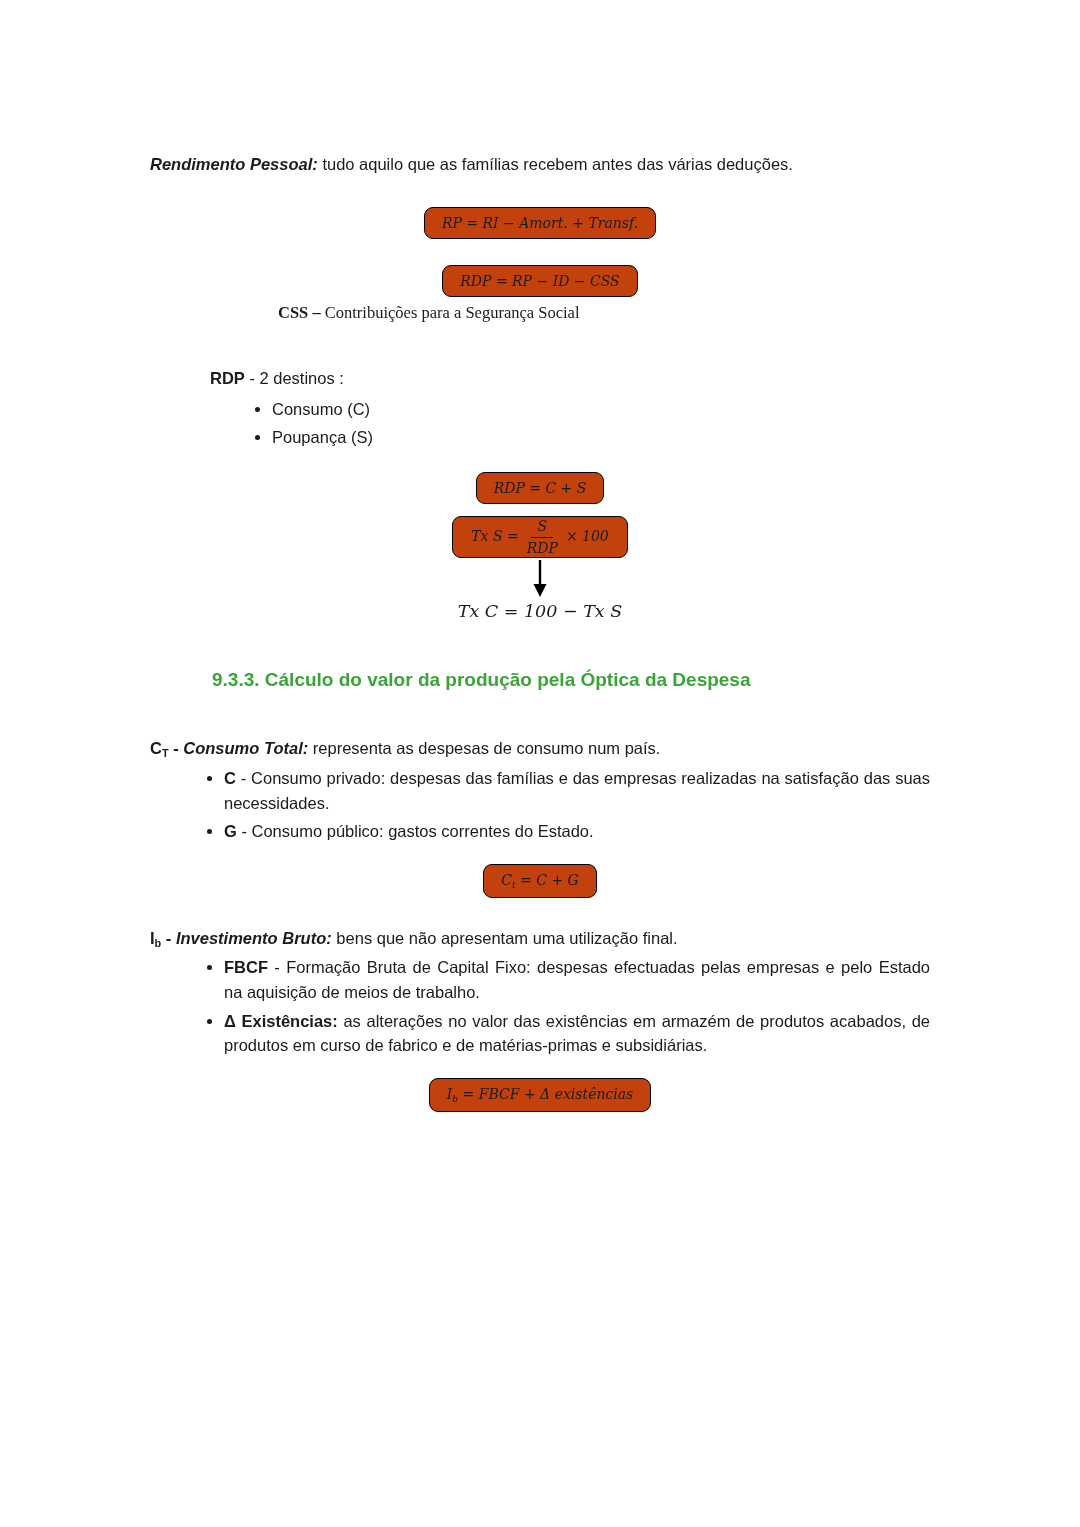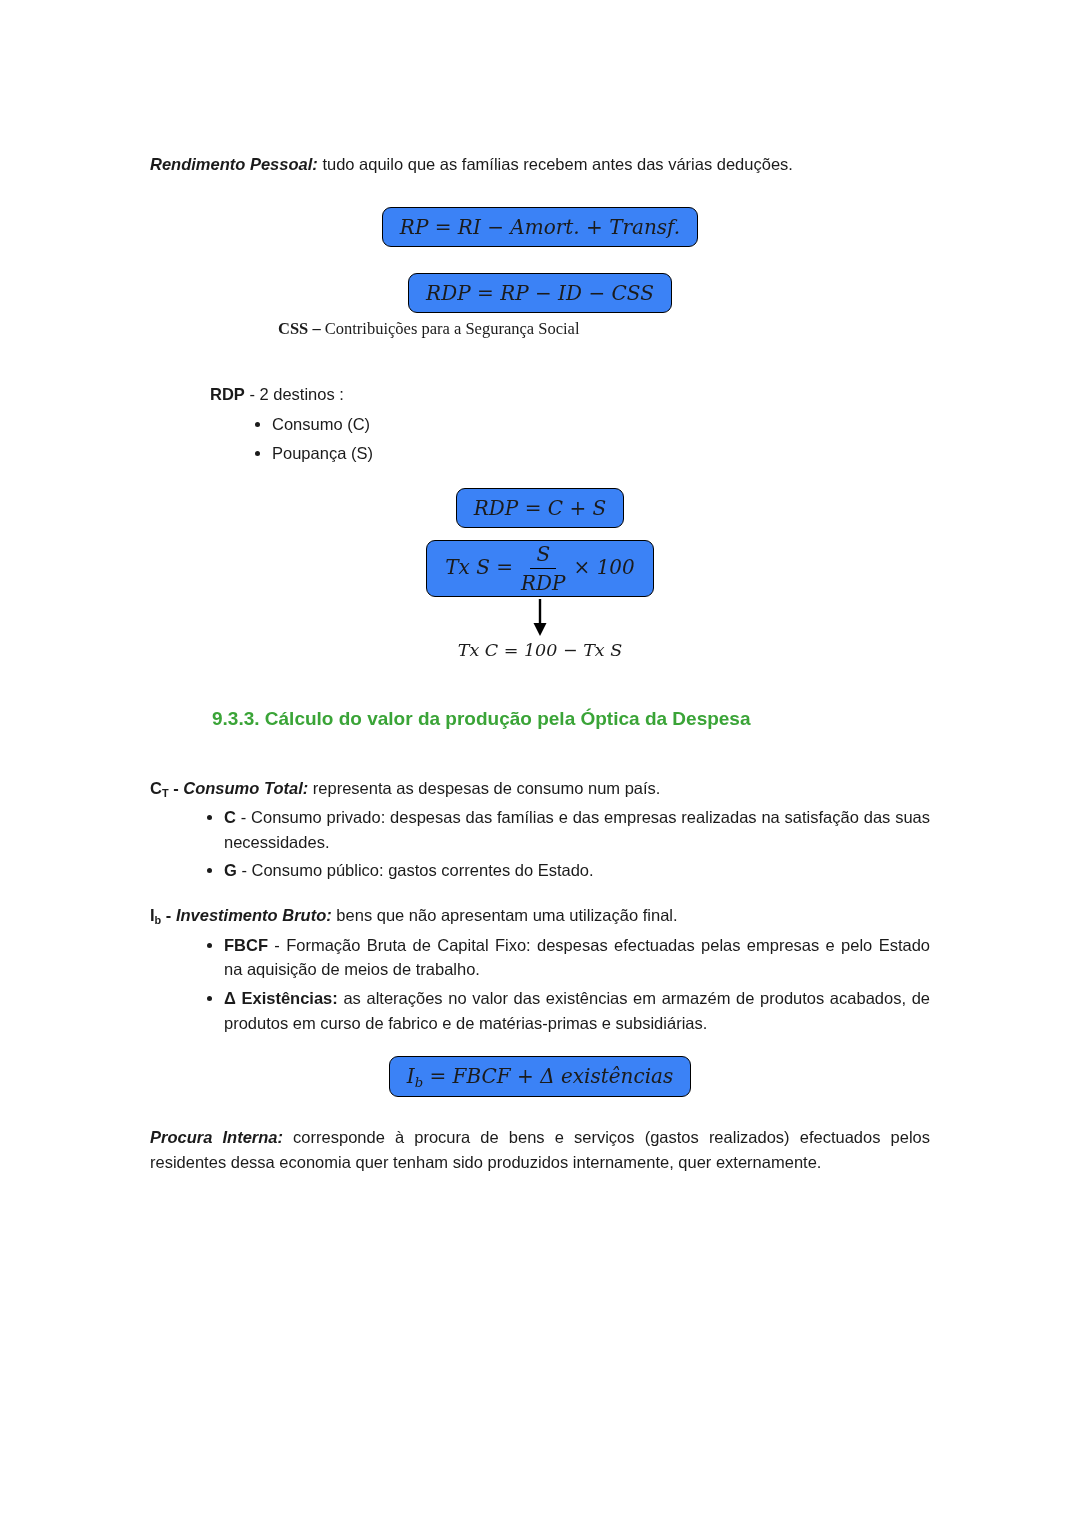--- a/index.html
+++ b/index.html
@@ -28,22 +28,22 @@
 
   
   .formula-row { text-align:center; }
   .formula-box {
     display:inline-block;
     border:1.6px solid #000;
     border-radius:9px;
     padding:6px 17px;
     font-family:"DejaVu Serif", serif;
     font-style:italic;
-    font-size:20px;
-    background:#3b82f6;
+    font-size:14px;
+    background:#c2410c;
     line-height:1.3;
   }
   .math {
     font-family:"DejaVu Serif", serif;
     font-style:italic;
     font-size:17.5px;
     text-align:center;
   }
 
   
@@ -143,30 +143,32 @@
 
     <h2 class="heading mb-42">9.3.3. Cálculo do valor da produção pela Óptica da Despesa</h2>
 
     <p><span class="b"><span>C</span><span class="sub">T</span></span><span class="b"> - </span><span class="bi">Consumo Total:</span><span> representa as despesas de consumo num país.</span></p>
 
     <ul class="bullets sect-list">
       <li><span class="b">C</span><span> - Consumo privado: despesas das famílias e das empresas realizadas na satisfação das suas necessidades.</span></li>
       <li><span class="b">G</span><span> - Consumo público: gastos correntes do Estado.</span></li>
     </ul>
 
+    <div class="formula-row mb-28">
+      <span class="formula-box"><span>C</span><span class="sub">t</span><span> = C + G</span></span>
+    </div>
 
     <p><span class="b"><span>I</span><span class="sub">b</span></span><span class="b"> - </span><span class="bi">Investimento Bruto:</span><span> bens que não apresentam uma utilização final.</span></p>
 
     <ul class="bullets sect-list">
       <li><span class="b">FBCF</span><span> - Formação Bruta de Capital Fixo: despesas efectuadas pelas empresas e pelo Estado na aquisição de meios de trabalho.</span></li>
       <li><span class="b">Δ Existências:</span><span> as alterações no valor das existências em armazém de produtos acabados, de produtos em curso de fabrico e de matérias-primas e subsidiárias.</span></li>
     </ul>
 
     <div class="formula-row mb-28">
       <span class="formula-box"><span>I</span><span class="sub">b</span><span> = FBCF +  Δ existências</span></span>
     </div>
 
-    <p class="justify"><span class="bi">Procura Interna:</span><span> corresponde à procura de bens e serviços (gastos realizados) efectuados pelos residentes dessa economia quer tenham sido produzidos internamente, quer externamente.</span></p>
 
   </div>
 
   <div class="page-number">16</div>
 </div>
 
 </body></html>

